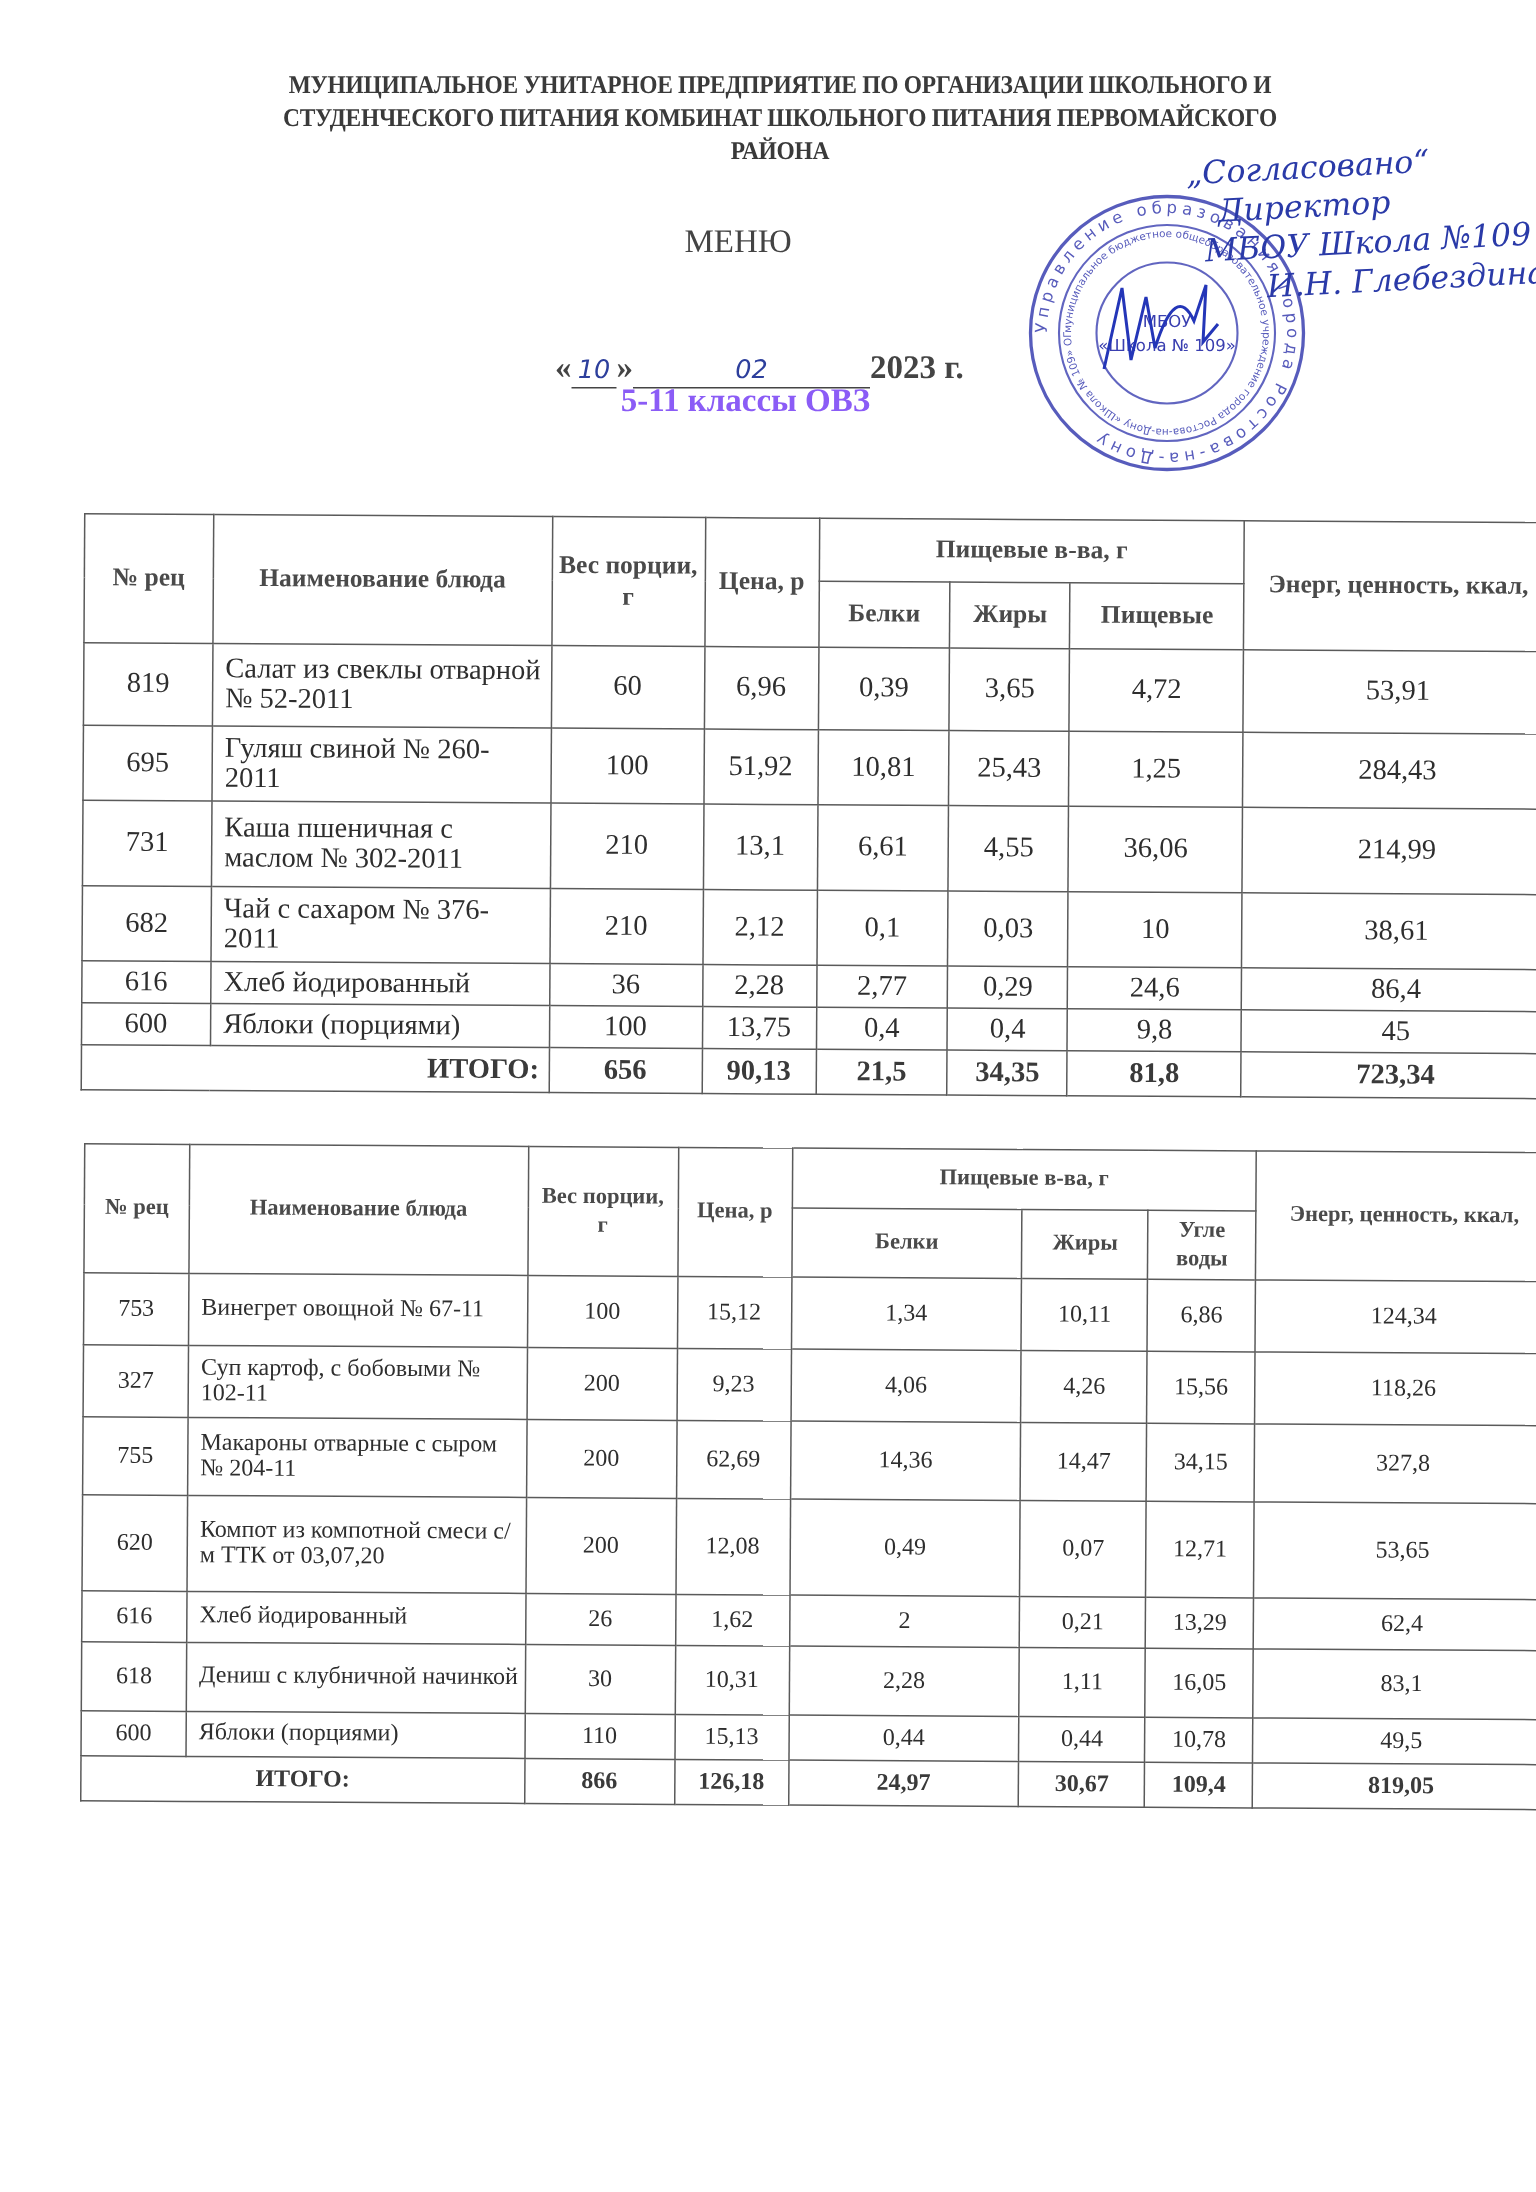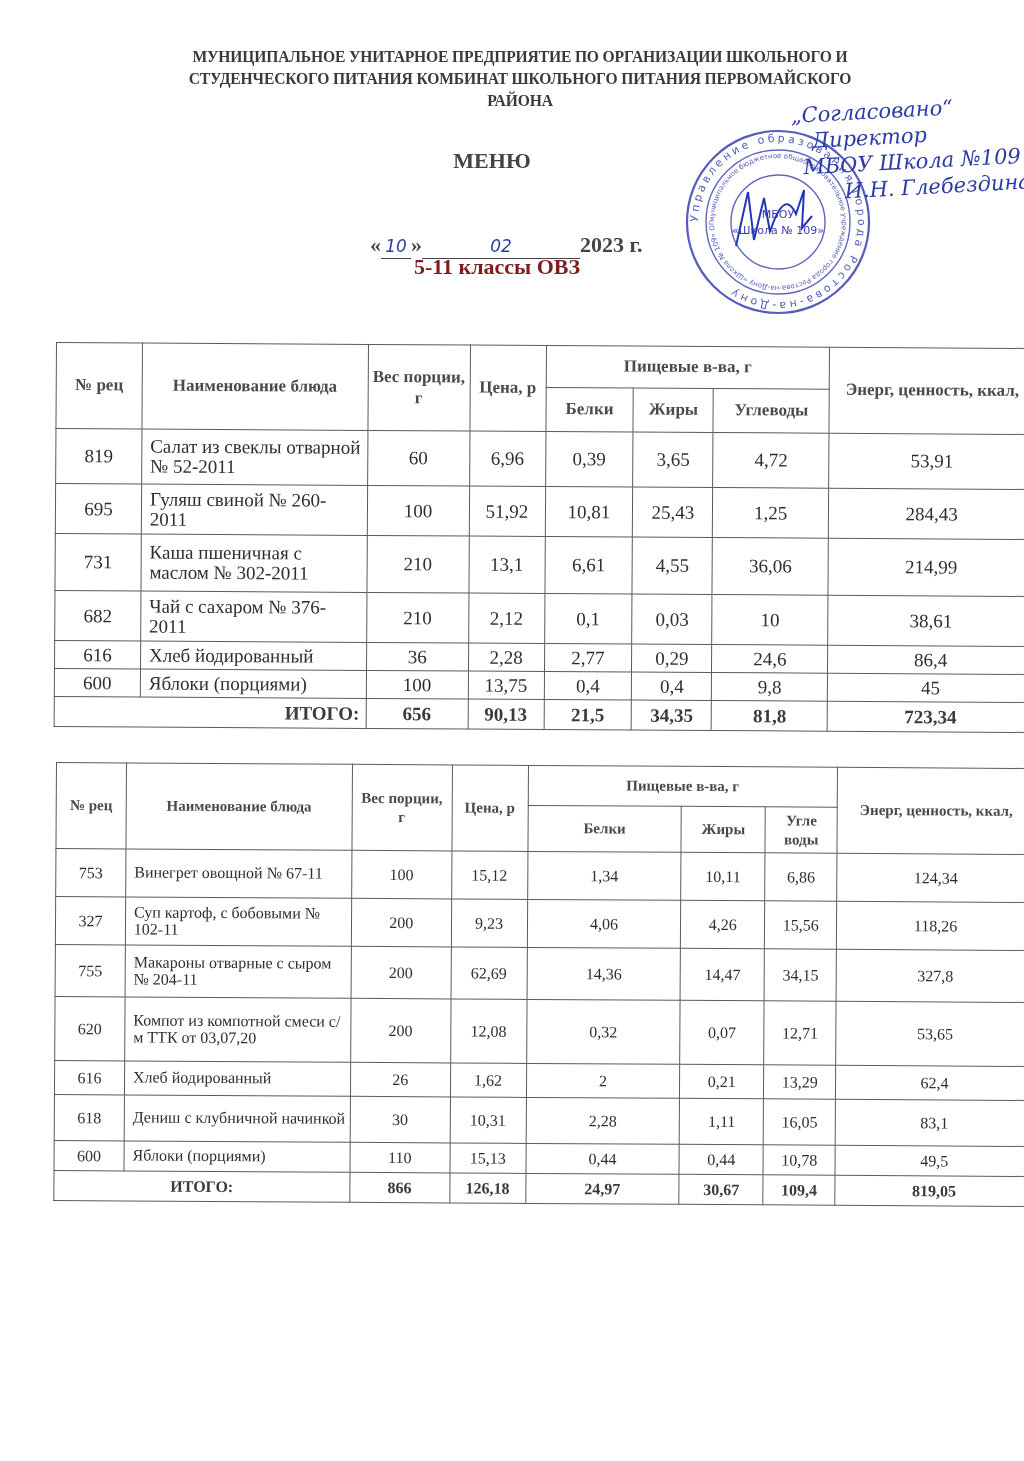--- a/index.html
+++ b/index.html
@@ -20,21 +20,21 @@
       line-height: 22px;
       color: #3a3a3a;
       letter-spacing: -0.2px;
       transform: scaleX(0.92);
       transform-origin: center top;
     }
     .menu-title {
       position: absolute;
       left: 0; width: 1024px; top: 148px;
       text-align: center;
-      font-weight: bold;
+      font-weight: normal;
       font-size: 22px;
       color: #444;
       padding-right: 40px;
     }
     .date-line {
       position: absolute;
       left: 370px; top: 196px;
       font-weight: bold;
       font-size: 22px;
       color: #444;
@@ -49,21 +49,21 @@
       font-size: 17px;
     }
     .date-line .u1 { display: inline-block; width: 30px; border-bottom: 1.5px solid #444; text-align: center; }
     .date-line .u2 { display: inline-block; width: 158px; border-bottom: 1.5px solid #444; text-align: center; }
     .class-title {
       position: absolute;
       left: 0; width: 1024px; top: 254px;
       text-align: center;
       font-weight: bold;
       font-size: 22px;
-      color: #7f1d1d;
+      color: #8b5cf6;
       padding-right: 30px;
     }
 
     
     .stamp {
       position: absolute;
       left: 684px; top: 128px;
       width: 188px; height: 188px;
     }
     .handnote {
@@ -160,21 +160,21 @@
       <th rowspan="2">№ рец</th>
       <th rowspan="2">Наименование блюда</th>
       <th rowspan="2">Вес порции, г</th>
       <th rowspan="2">Цена, р</th>
       <th colspan="3">Пищевые в-ва, г</th>
       <th rowspan="2">Энерг, ценность, ккал,</th>
     </tr>
     <tr style="height:44px">
       <th>Белки</th>
       <th>Жиры</th>
-      <th>Углеводы</th>
+      <th>Пищевые</th>
     </tr>
   </thead>
   <tbody id="t1-body">
       <tr style="height: 55px;">
         <td>819</td>
         <td class="name">Салат из свеклы отварной № 52-2011</td>
         <td>60</td>
         <td>6,96</td>
         <td>0,39</td>
         <td>3,65</td>
@@ -298,21 +298,21 @@
         <td>14,36</td>
         <td>14,47</td>
         <td>34,15</td>
         <td>327,8</td>
       </tr>
       <tr style="height: 64px;">
         <td>620</td>
         <td class="name">Компот из компотной смеси с/м ТТК от 03,07,20</td>
         <td>200</td>
         <td>12,08</td>
-        <td>0,32</td>
+        <td>0,49</td>
         <td>0,07</td>
         <td>12,71</td>
         <td>53,65</td>
       </tr>
       <tr style="height: 34px;">
         <td>616</td>
         <td class="name">Хлеб йодированный</td>
         <td>26</td>
         <td>1,62</td>
         <td>2</td>

